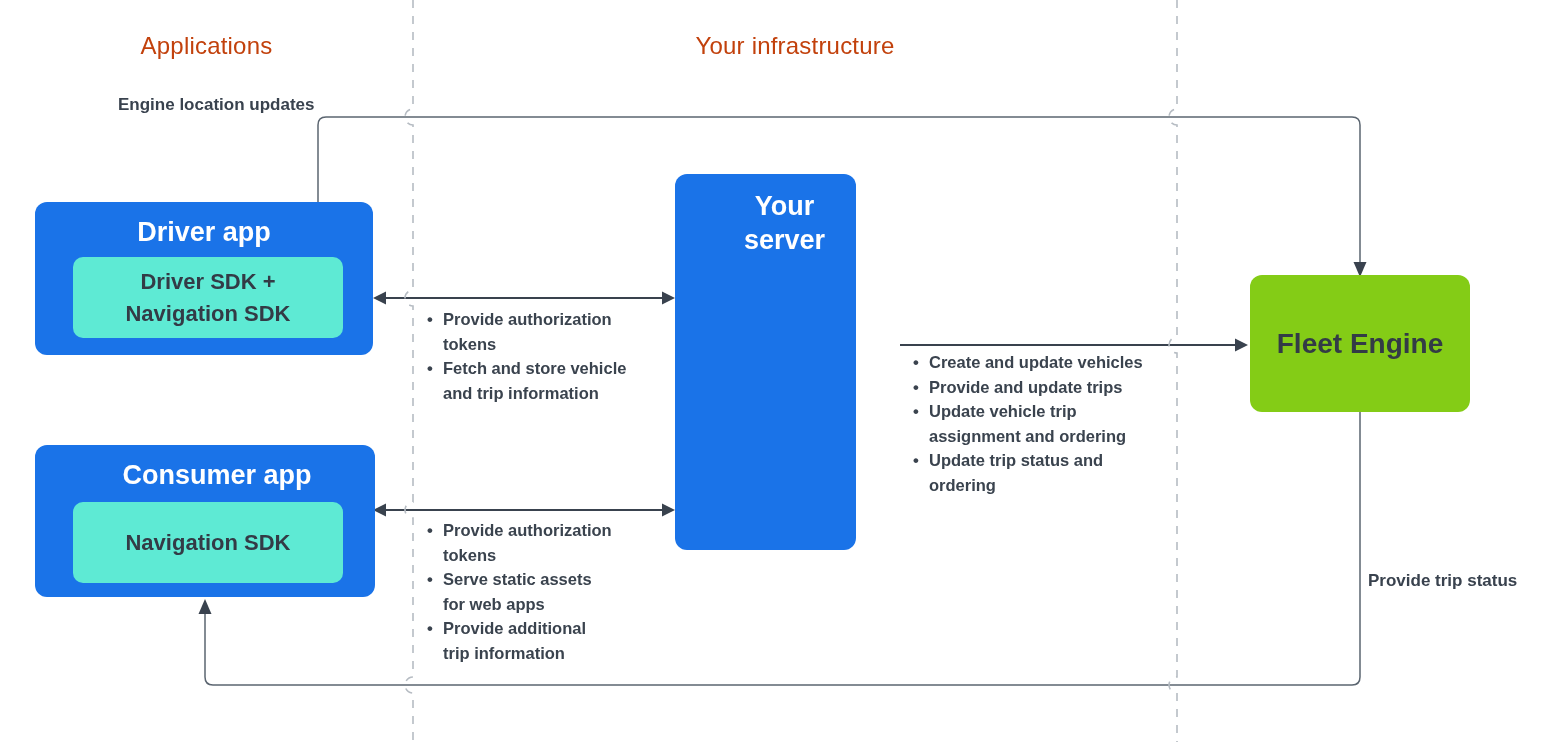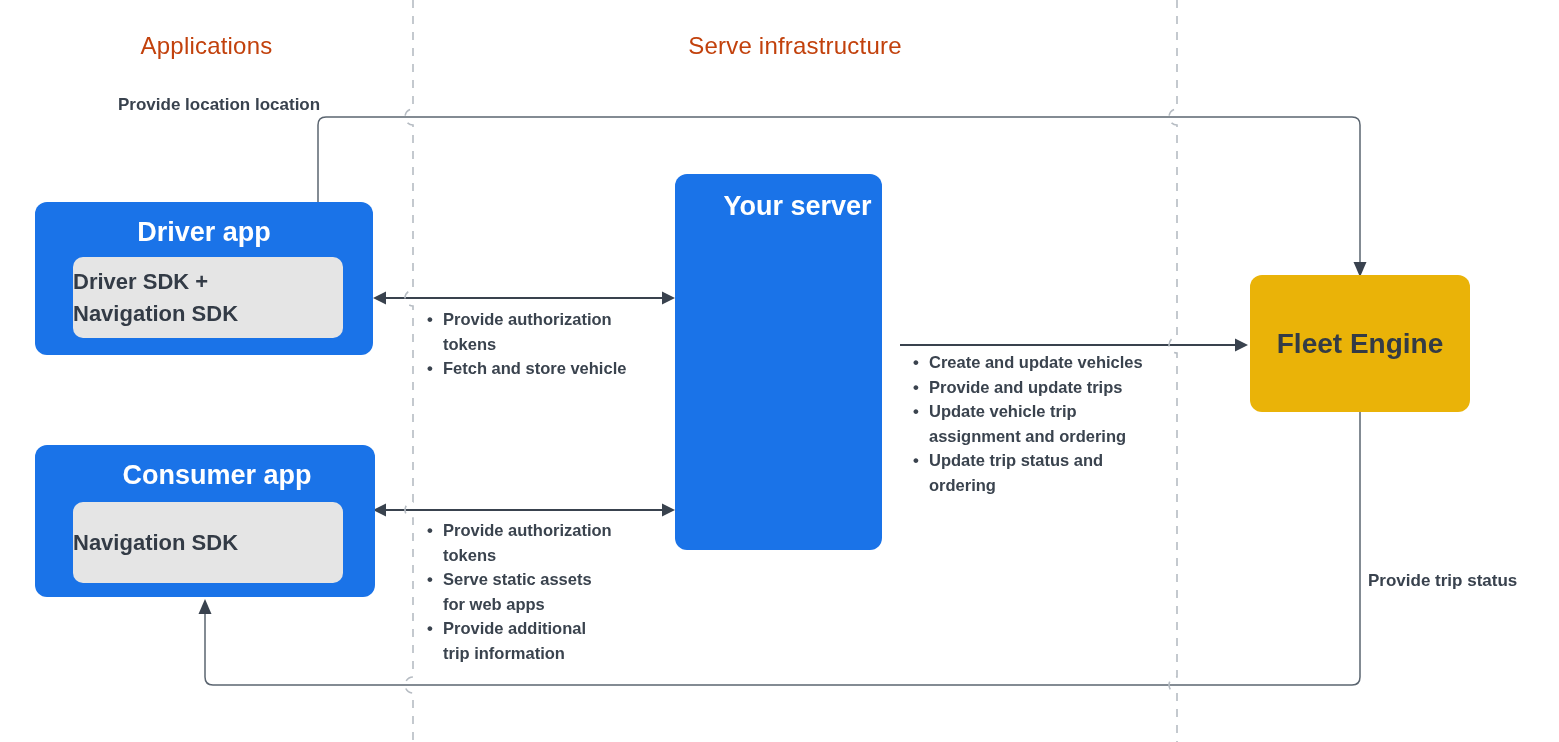--- a/index.html
+++ b/index.html
@@ -28,46 +28,46 @@
   .hdr-apps   { left: 0;     width: 413px; }
   .hdr-your   { left: 413px; width: 764px; }
   .hdr-google { left: 1177px;width: 382px; }
 
   .node {
     position: absolute;
     border-radius: 12px;
     box-sizing: border-box;
   }
   .blue-node { background: #1A73E8; }
-  .yellow-node { background: #eab308; }
+  .yellow-node { background: #84cc16; }
 
   .node-title {
     display: block;
     text-align: center;
     color: #ffffff;
     font-weight: bold;
     font-size: 27px;
     line-height: 34px;
   }
   .driver-app   { left: 35px;  top: 202px; width: 338px; height: 153px; }
   .consumer-app { left: 35px;  top: 445px; width: 340px; height: 152px; padding-left: 24px; }
-  .your-server  { left: 675px; top: 174px; width: 207px; height: 376px; padding-left: 38px; }
+  .your-server  { left: 675px; top: 174px; width: 181px; height: 376px; padding-left: 38px; }
   .driver-app .node-title, .consumer-app .node-title { margin-top: 13px; }
   .your-server .node-title { margin-top: 15px; }
 
   .sdk-box {
     position: absolute;
     left: 38px; top: 55px;
     width: 270px; height: 81px;
     border-radius: 10px;
-    background: #e5e5e5;
+    background: #5eead4;
     display: flex;
     flex-direction: column;
     justify-content: center;
-    text-align: left;
+    text-align: center;
     color: #333B46;
     font-weight: bold;
     font-size: 22px;
     line-height: 32px;
   }
   .consumer-app .sdk-box { top: 57px; }
 
   .fleet-engine {
     left: 1250px; top: 275px; width: 220px; height: 137px;
     display: flex; align-items: center; justify-content: center;
@@ -122,21 +122,21 @@
     <polygon points="675,510 662,503.5 662,516.5" fill="#39424E"></polygon>
 
     <line x1="900" y1="345" x2="1236" y2="345" stroke="#39424E" stroke-width="2"></line>
     <polygon points="1248,345 1235,338.5 1235,351.5" fill="#39424E"></polygon>
 
     <path d="M413,0 V109 A8,8 0 0 0 413,125 V290 A8,8 0 0 0 413,306 V502 A8,8 0 0 0 413,518 V677 A8,8 0 0 0 413,693 V742" fill="none" stroke="#B6BCC3" stroke-width="1.6" stroke-dasharray="8 8"></path>
     <path d="M1177,0 V109 A8,8 0 0 0 1177,125 V337 A8,8 0 0 0 1177,353 V677 A8,8 0 0 0 1177,693 V742" fill="none" stroke="#B6BCC3" stroke-width="1.6" stroke-dasharray="8 8"></path>
   </svg>
 
   <div class="col-header hdr-apps">Applications</div>
-  <div class="col-header hdr-your">Serve infrastructure</div>
+  <div class="col-header hdr-your">Your infrastructure</div>
 
   <div class="node blue-node driver-app">
     <span class="node-title">Driver app</span>
     <div class="sdk-box">
       <span>Driver SDK +</span>
       <span>Navigation SDK</span>
     </div>
   </div>
 
   <div class="node blue-node consumer-app">
@@ -147,27 +147,28 @@
   </div>
 
   <div class="node blue-node your-server">
     <span class="node-title">Your server</span>
   </div>
 
   <div class="node yellow-node fleet-engine">
     <span>Fleet Engine</span>
   </div>
 
-  <div class="edge-label lbl-location">Provide location location</div>
+  <div class="edge-label lbl-location">Engine location updates</div>
   <div class="edge-label lbl-tripstatus">Provide trip status</div>
 
   <div class="bullets bullets-driver">
     <div class="bline"><span class="bm">•</span><span>Provide authorization</span></div>
     <div class="bline"><span class="bm"></span><span>tokens</span></div>
     <div class="bline"><span class="bm">•</span><span>Fetch and store vehicle</span></div>
+    <div class="bline"><span class="bm"></span><span>and trip information</span></div>
   </div>
 
   <div class="bullets bullets-server">
     <div class="bline"><span class="bm">•</span><span>Create and update vehicles</span></div>
     <div class="bline"><span class="bm">•</span><span>Provide and update trips</span></div>
     <div class="bline"><span class="bm">•</span><span>Update vehicle trip</span></div>
     <div class="bline"><span class="bm"></span><span>assignment and ordering</span></div>
     <div class="bline"><span class="bm">•</span><span>Update trip status and</span></div>
     <div class="bline"><span class="bm"></span><span>ordering</span></div>
   </div>

